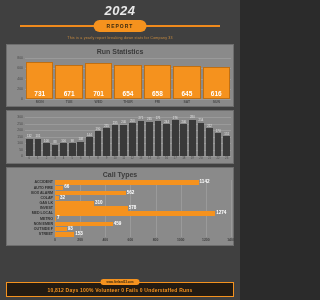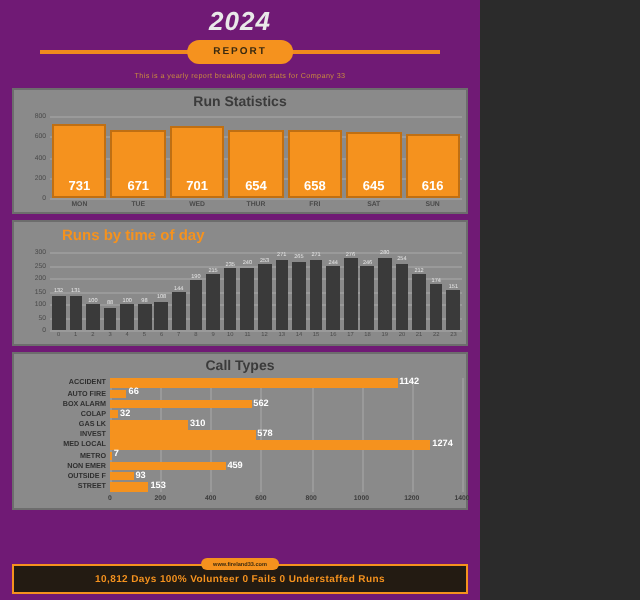--- a/index.html
+++ b/index.html
@@ -2,21 +2,21 @@
 <html><head>
 <meta charset="utf-8">
 <style>
   * { margin:0; padding:0; box-sizing:border-box; }
   html,body { width:240px; height:300px; overflow:hidden; }
   body {
     background:#2b2b2b;
     font-family:"Liberation Sans", sans-serif;
     color:#d8d8d8;
   }
-  .page { width:240px; height:300px; position:relative; background:#701a75; padding:0 6px; }
+  .page { width:240px; height:300px; position:relative; background:#404040; padding:0 6px; }
 
   
   .hdr { text-align:center; padding-top:4px; }
   .hdr .y {
     font-size:13px; font-weight:bold; font-style:italic; color:#e9e9e9;
     letter-spacing:0.5px; line-height:14px;
   }
   .hdr .t {
     font-size:15px; font-weight:bold; font-style:italic; color:#efefef;
     letter-spacing:1.2px; line-height:16px;
@@ -156,21 +156,20 @@
         <div class="bar" style="left: 164.173px; width: 27.3686px; height: 33.0562px; bottom: 5px;"></div>
         <div class="bval" style="left: 164.173px; width: 27.3686px; bottom: 7px;">645</div>
         <div class="dlab" style="left: 164.173px; width: 27.3686px; top: 44px;">SAT</div>
         <div class="bar" style="left: 193.601px; width: 27.3686px; height: 31.57px; bottom: 5px;"></div>
         <div class="bval" style="left: 193.601px; width: 27.3686px; bottom: 7px;">616</div>
         <div class="dlab" style="left: 193.601px; width: 27.3686px; top: 44px;">SUN</div>
       </div>
   </div>
 
   <div class="panel">
-    <div class="ptitle or">Runs by time of day</div>
     <div class="plot" id="c2">
         <div class="gridline" style="left: 16px; width: 206px; top: 43px;"></div>
         <div class="ylab" style="left: 1px; top: 41px; width: 13px; text-align: right;">0</div>
         <div class="gridline" style="left: 16px; width: 206px; top: 36.5px;"></div>
         <div class="ylab" style="left: 1px; top: 34.5px; width: 13px; text-align: right;">50</div>
         <div class="gridline" style="left: 16px; width: 206px; top: 30px;"></div>
         <div class="ylab" style="left: 1px; top: 28px; width: 13px; text-align: right;">100</div>
         <div class="gridline" style="left: 16px; width: 206px; top: 23.5px;"></div>
         <div class="ylab" style="left: 1px; top: 21.5px; width: 13px; text-align: right;">150</div>
         <div class="gridline" style="left: 16px; width: 206px; top: 17px;"></div>

